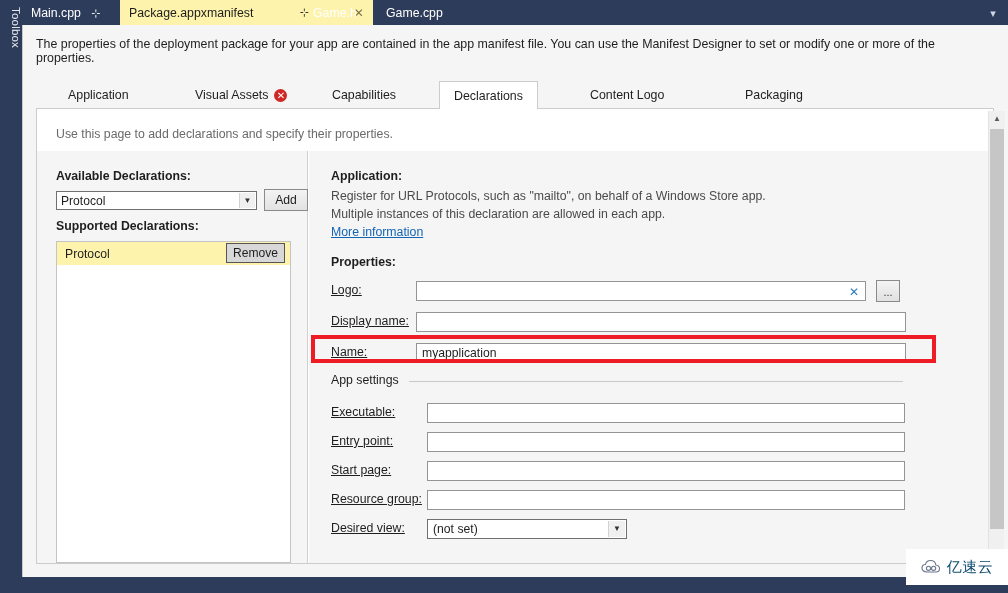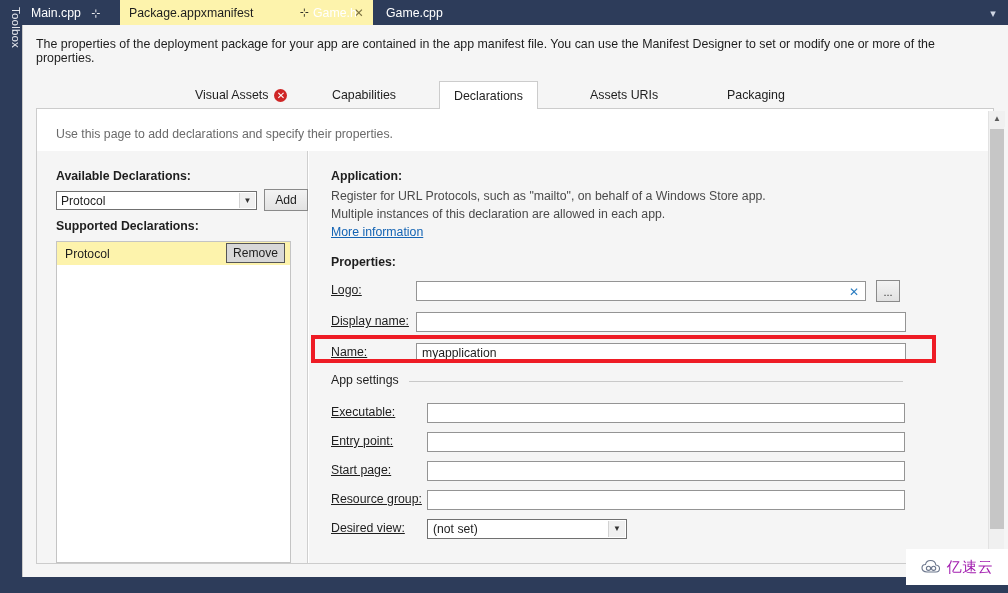--- a/index.html
+++ b/index.html
@@ -142,21 +142,21 @@
     border-right: 1px solid #ccc;
     border-top: 1px solid #ccc;
     height: 29px;
     border-bottom: 1px solid #ffffff;
   }
   #dtab-application { left: 18px; }
   #dtab-visualassets{ left: 145px; }
   #dtab-capabilities{ left: 282px; }
   #dtab-declarations{ left: 403px; }
   #dtab-contenturis { left: 540px; }
-  #dtab-packaging   { left: 677px; }
+  #dtab-packaging   { left: 695px; }
 
   .err-badge {
     width: 13px; height: 13px;
     border-radius: 50%;
     background: #cf2626;
     color: #fff;
     font-size: 10px;
     line-height: 13px;
     text-align: center;
     font-weight: bold;
@@ -409,21 +409,21 @@
   #watermark {
     position: absolute;
     right: 0; bottom: 8px;
     width: 102px; height: 36px;
     background: #ffffff;
     display: flex; align-items: center; justify-content: center;
     gap: 4px;
   }
   #watermark .wm-text {
     font-size: 15px;
-    color: #a21caf;
+    color: #0c4a6e;
     letter-spacing: .5px;
   }
 </style>
 </head>
 <body>
 
 <div id="vs-shell">
 
   <div id="toolbox-strip">
     <div id="toolbox-label">Toolbox</div>
@@ -446,32 +446,35 @@
       <span>Game.cpp</span>
     </div>
     <div id="tab-overflow">▾</div>
   </div>
 
   <div id="designer">
 
     <div id="intro-text">The properties of the deployment package for your app are contained in the app manifest file. You can use the Manifest Designer to set or modify one or more of the properties.</div>
 
     <div id="designer-tabs">
+      <div class="d-tab" id="dtab-application">
+        <span>Application</span>
+      </div>
       <div class="d-tab" id="dtab-visualassets">
         <span>Visual Assets</span>
         <span class="err-badge">✕</span>
       </div>
       <div class="d-tab" id="dtab-capabilities">
         <span>Capabilities</span>
       </div>
       <div class="d-tab active" id="dtab-declarations">
         <span>Declarations</span>
       </div>
       <div class="d-tab" id="dtab-contenturis">
-        <span>Assets URIs</span>
+        <span>Content Logo</span>
       </div>
       <div class="d-tab" id="dtab-packaging">
         <span>Packaging</span>
       </div>
     </div>
 
     <div id="page-body">
 
       <div id="page-hint">Use this page to add declarations and specify their properties.</div>
 

